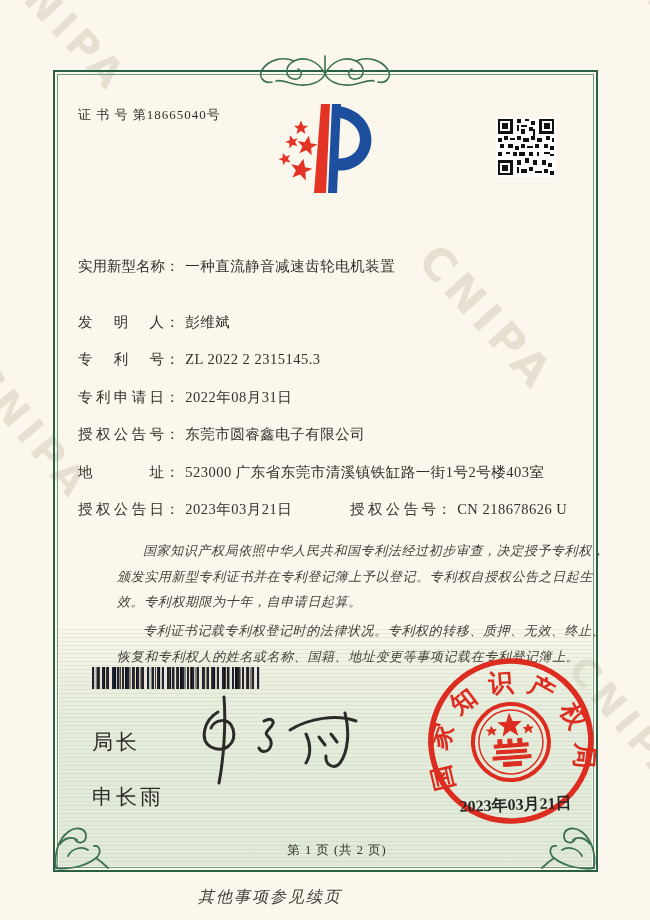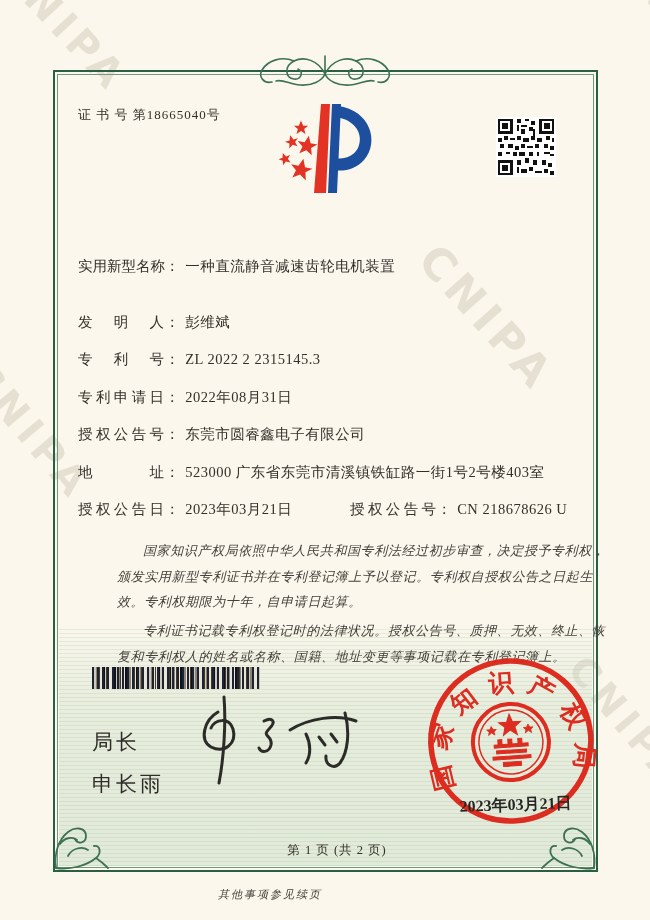--- a/index.html
+++ b/index.html
@@ -56,29 +56,29 @@
   .paras p { text-indent:2em; margin-bottom:3px; }
 
   .barcode { position:absolute; left:92px; top:667px; width:168px; height:22px;
      background:
        repeating-linear-gradient(90deg,#1c2433 0 2px, rgba(0,0,0,0) 2px 5px),
        repeating-linear-gradient(90deg,#4a3824 0 1px, rgba(0,0,0,0) 1px 7px),
        repeating-linear-gradient(90deg,#10131c 0 2px, #cdc9bd 2px 4px, #8a8474 4px 6px, #e8e4d8 6px 11px); }
 
   .officer { position:absolute; left:92px; top:728px; font-family:"Liberation Sans","DejaVu Sans",sans-serif;
              font-size:21px; color:#2e2c28; letter-spacing:3px; }
-  .officer .name { margin-top:14px; }
+  .officer .name { margin-top:27px; }
   .sig { position:absolute; left:178px; top:692px; width:190px; height:95px; }
 
   .seal { position:absolute; left:422px; top:658px; width:178px; height:170px; transform:rotate(-4deg); opacity:0.95; }
 
   .pagefoot { position:absolute; left:0; top:842px; width:650px; text-align:center;
               font-size:12.5px; color:#33302a; letter-spacing:1px;padding-left:24px; }
   .contnote { position:absolute; left:0; top:887px; width:540px; text-align:center;
-              font-size:11px; color:#45403a; font-style:italic; letter-spacing:2px; }
+              font-size:16px; color:#45403a; font-style:italic; letter-spacing:2px; }
 </style>
 </head>
 <body>
 
 <div class="cert">
 
   <div class="wm wm1">CNIPA</div>
   <div class="wm wm2">CNIPA</div>
   <div class="wm wm3">CNIPA</div>
   <div class="wm wm4">CNIPA</div>
@@ -225,21 +225,21 @@
       <span class="fval">2023年03月21日</span>
       <span class="g2">
         <span class="flabel">授权公告号</span><span class="fcolon">：</span>
         <span class="fval">CN 218678626 U</span>
       </span>
     </div>
   </div>
 
   <div class="paras">
     <p>国家知识产权局依照中华人民共和国专利法经过初步审查，决定授予专利权，颁发实用新型专利证书并在专利登记簿上予以登记。专利权自授权公告之日起生效。专利权期限为十年，自申请日起算。</p>
-    <p>专利证书记载专利权登记时的法律状况。授权公告号、质押、无效、终止、恢复和专利权人的姓名或名称、国籍、地址变更等事项记载在专利登记簿上。</p>
+    <p>专利证书记载专利权登记时的法律状况。专利权的转移、质押、无效、终止、恢复和专利权人的姓名或名称、国籍、地址变更等事项记载在专利登记簿上。</p>
   </div>
 
   <div class="barcode"></div>
 
   <div class="officer">
     <div>局长</div>
     <div class="name">申长雨</div>
   </div>
 
   <svg class="sig" viewBox="0 0 190 95">

